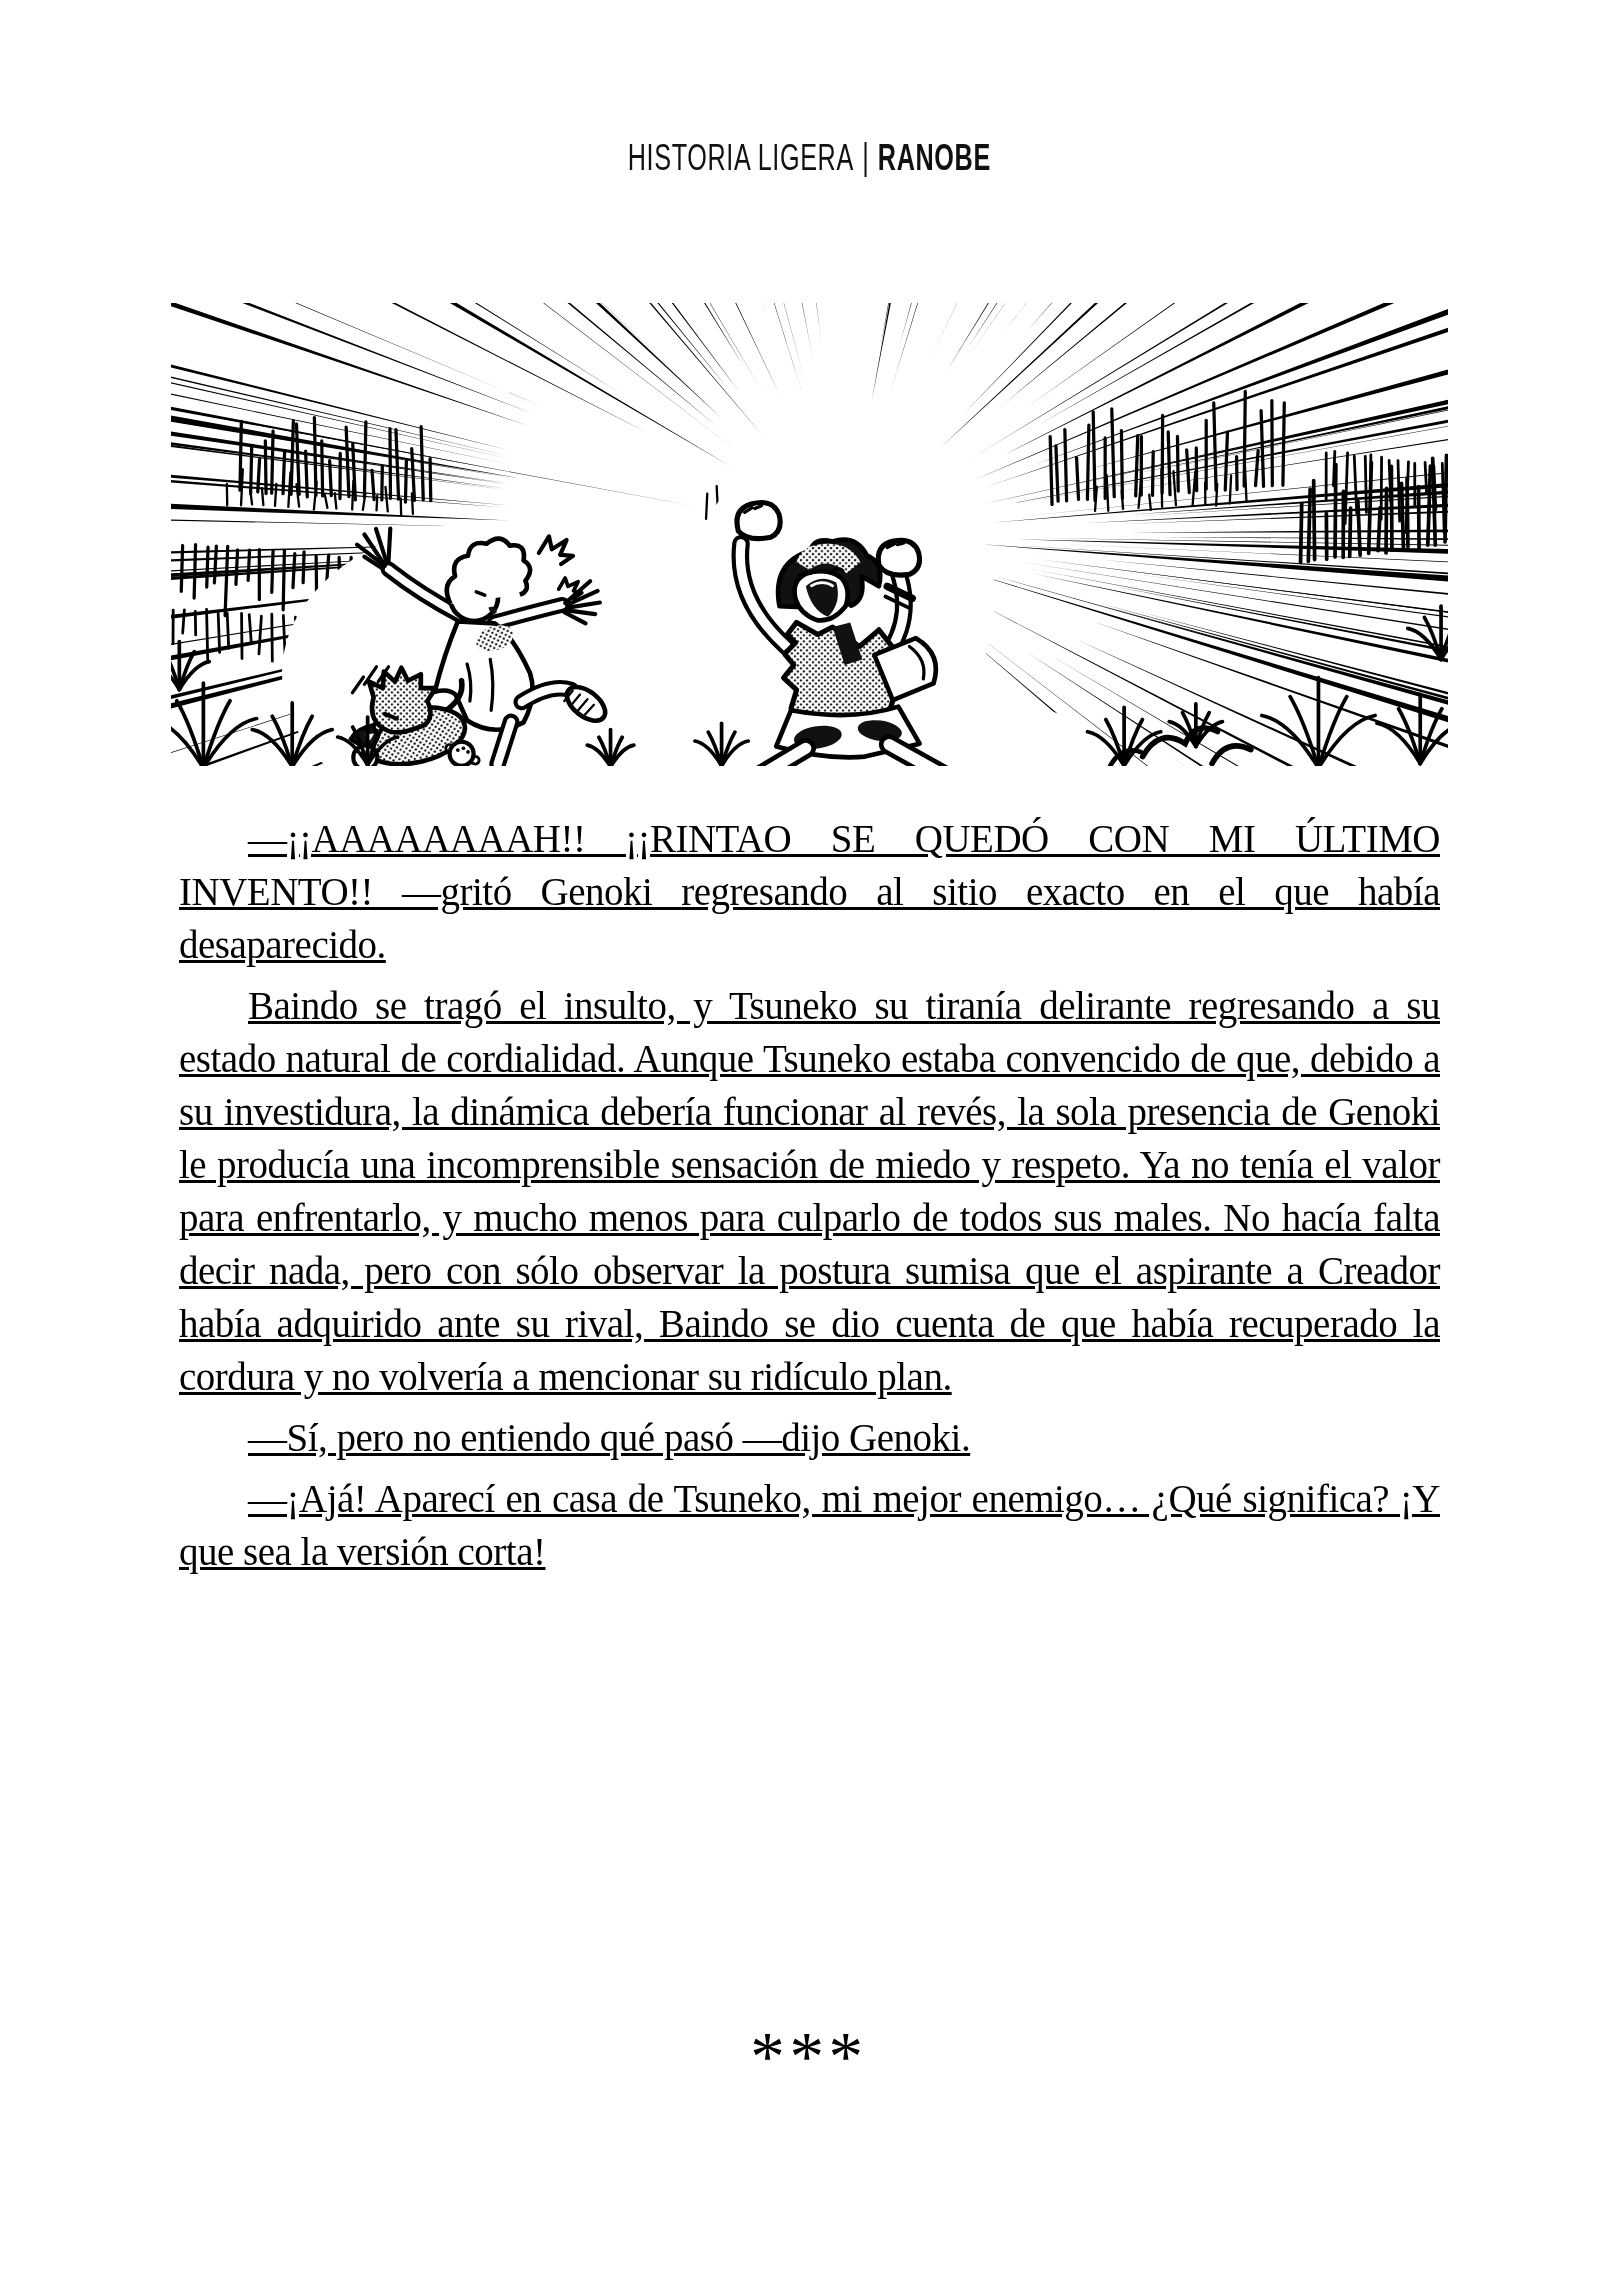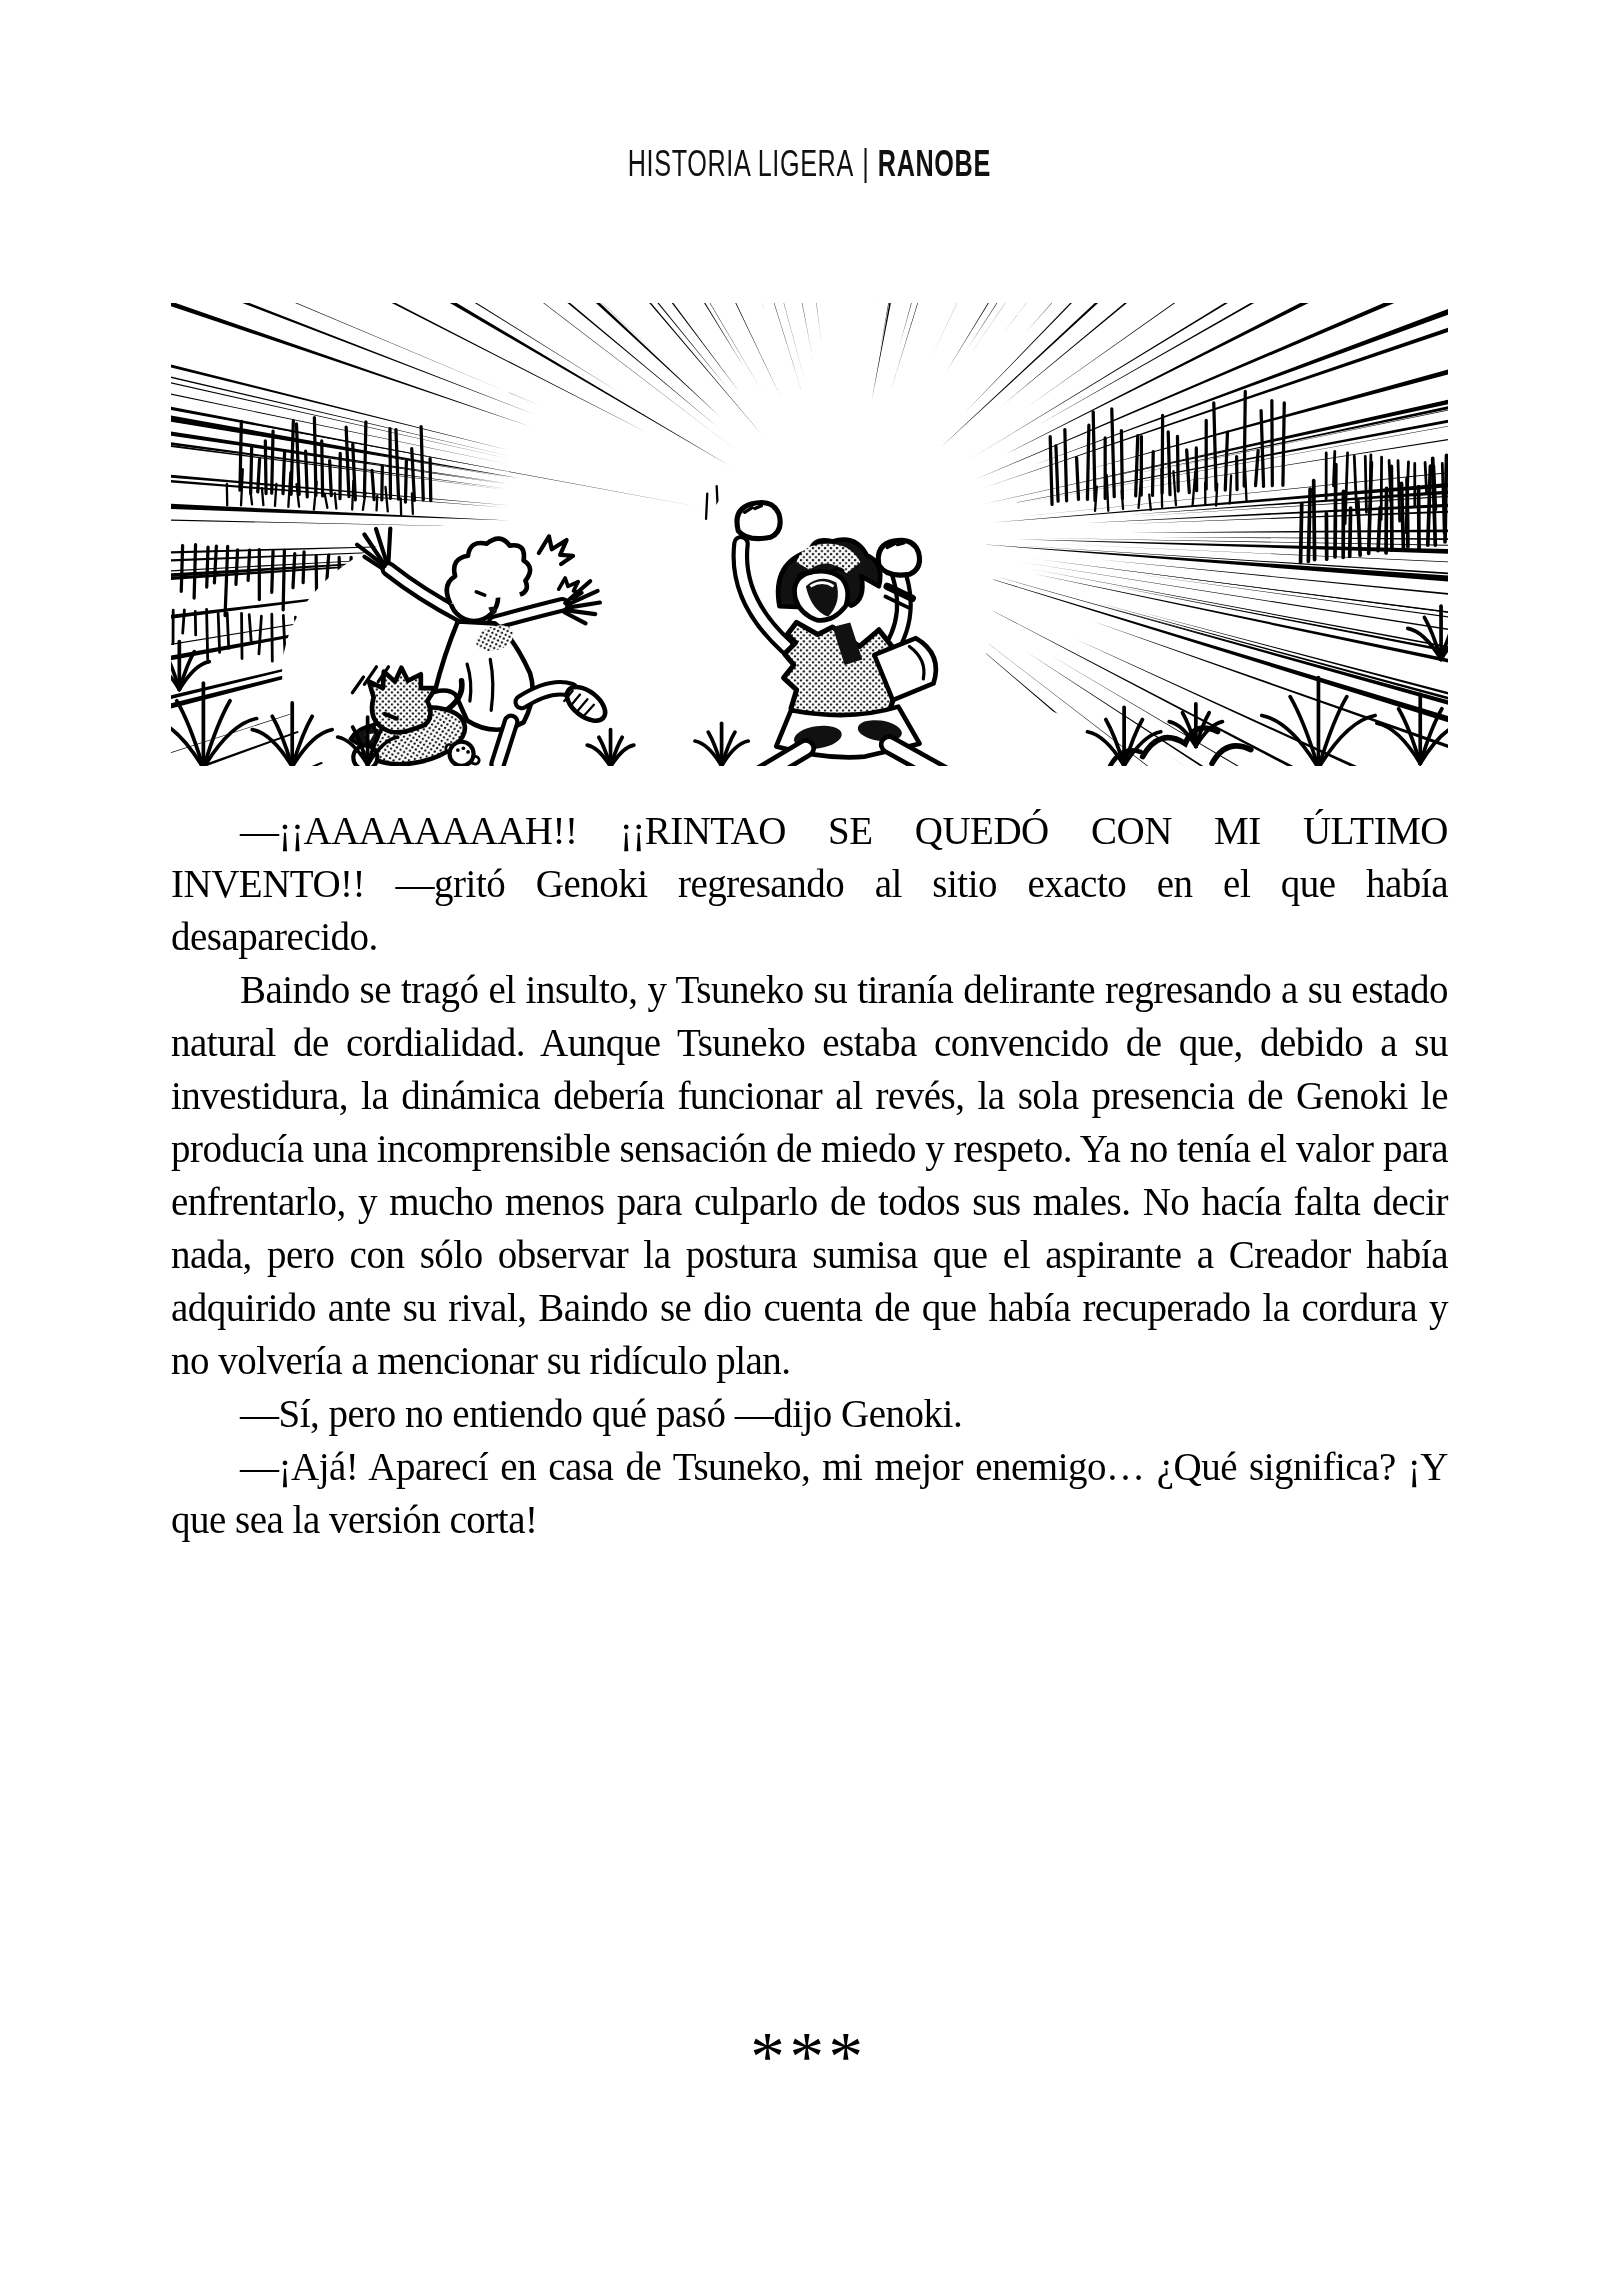--- a/index.html
+++ b/index.html
@@ -3,38 +3,38 @@
 <meta charset="utf-8">
 <style>
   html,body{margin:0;padding:0;}
   body{
     width:1618px;height:2295px;position:relative;background:#ffffff;color:#000;
     font-family:"Liberation Serif", serif;overflow:hidden;
   }
   
   .running-header{
     position:absolute;top:137px;left:0;width:100%;text-align:center;
-    font-family:"Liberation Sans", sans-serif;font-size:36px;line-height:54px;
+    font-family:"Liberation Sans", sans-serif;font-size:36px;line-height:42px;
     white-space:nowrap;color:#111;
   }
   .running-header-inner{display:inline-block;transform:scaleX(.70);transform-origin:50% 50%;letter-spacing:0.9px;}
   .rh-series{font-weight:400;}
   .rh-sep{font-weight:400;padding:0 12px;position:relative;top:-0.9px;}
   .rh-label{font-weight:700;}
   
   .illustration{position:absolute;left:171px;top:303px;width:1277px;height:463px;margin:0;}
   .illustration svg{display:block;width:100%;height:100%;}
   .ln{stroke:#000;fill:none;stroke-linecap:round;}
   
   .page-text{
     position:absolute;left:171px;top:804px;width:1277px;
     font-size:39px;line-height:53px;letter-spacing:-0.5px;
     text-align:justify;
   }
-  .page-text p{margin:0;text-indent:69px;}
+  .page-text p{margin:8px;text-indent:69px;text-decoration:underline;}
   
   .section-break{
     position:absolute;top:2023px;left:0;width:100%;text-align:center;
     font-size:69px;line-height:69px;letter-spacing:4.6px;font-weight:400;
   }
 </style>
 </head>
 <body>
 
 <header class="running-header">

